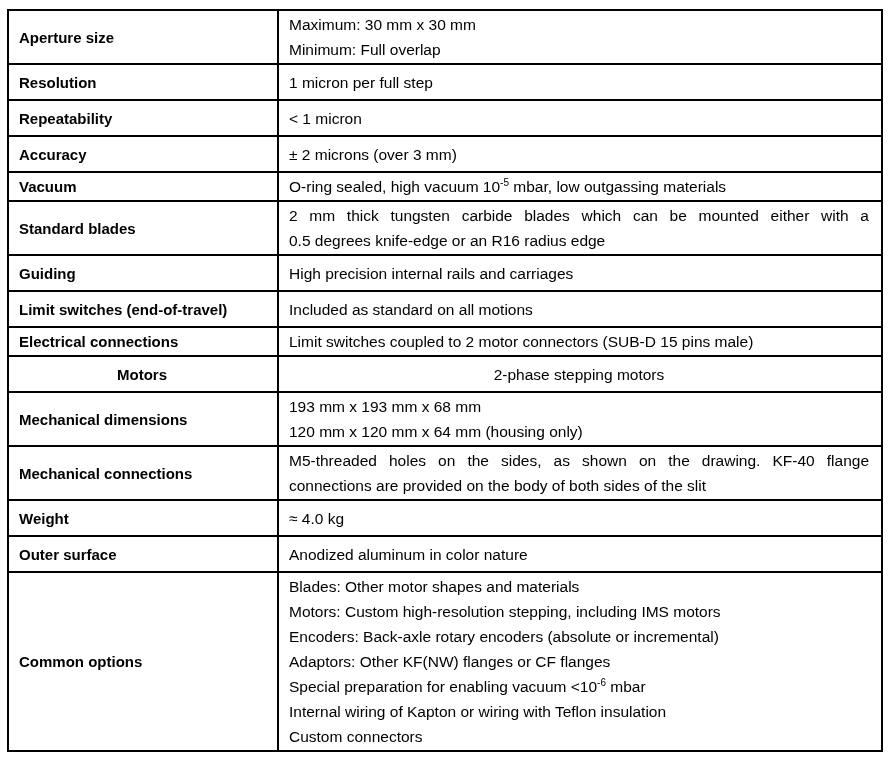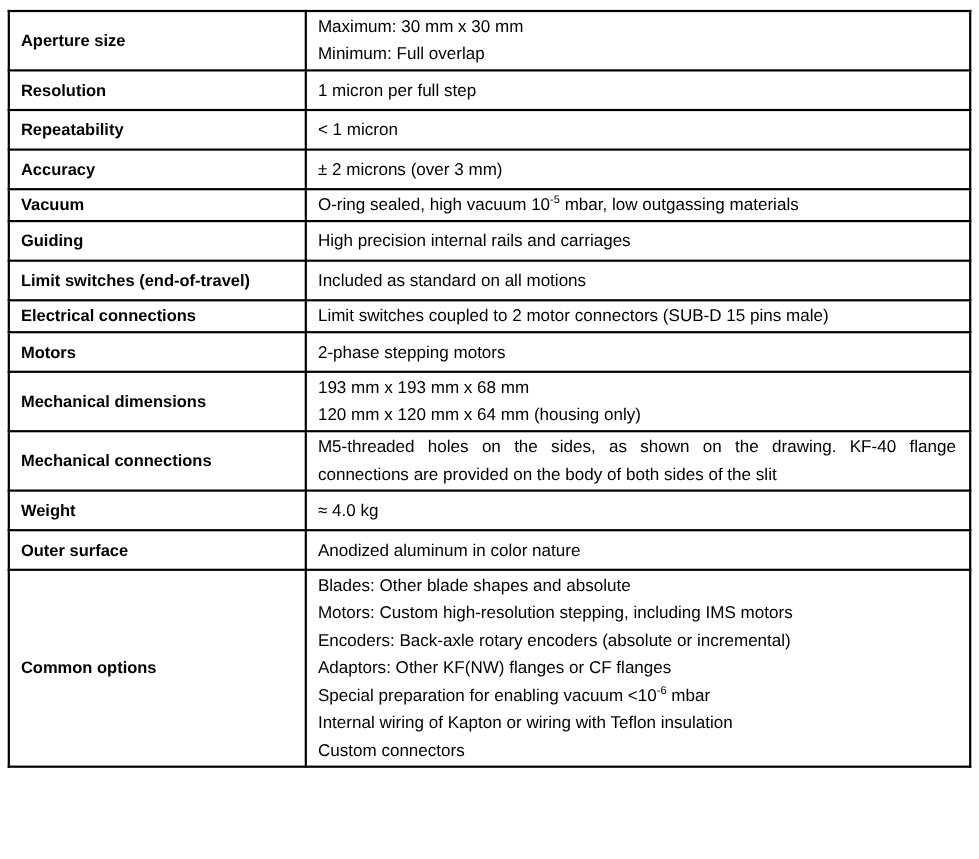--- a/index.html
+++ b/index.html
@@ -73,39 +73,46 @@
             <td class="value-cell">
               <div class="value-line">± 2 microns (over 3 mm)</div>
             </td>
           </tr>
           <tr style="height: 24px;">
             <td class="label-cell">Vacuum</td>
             <td class="value-cell">
               <div class="value-line">O-ring sealed, high vacuum 10<sup>-5</sup> mbar, low outgassing materials</div>
             </td>
           </tr>
+          <tr style="height: 50px;">
+            <td class="label-cell">Standard blades</td>
+            <td class="value-cell">
+              <div class="value-line stretch">2 mm thick tungsten carbide blades which can be mounted either with a</div>
+              <div class="value-line">0.5 degrees knife-edge or an R16 radius edge</div>
+            </td>
+          </tr>
           <tr style="height: 36px;">
             <td class="label-cell">Guiding</td>
             <td class="value-cell">
               <div class="value-line">High precision internal rails and carriages</div>
             </td>
           </tr>
           <tr style="height: 36px;">
             <td class="label-cell">Limit switches (end-of-travel)</td>
             <td class="value-cell">
               <div class="value-line">Included as standard on all motions</div>
             </td>
           </tr>
           <tr style="height: 28px;">
             <td class="label-cell">Electrical connections</td>
             <td class="value-cell">
               <div class="value-line">Limit switches coupled to 2 motor connectors (SUB-D 15 pins male)</div>
             </td>
           </tr>
-          <tr style="height: 36px;">
+          <tr style="height: 36px; text-align: center;">
             <td class="label-cell">Motors</td>
             <td class="value-cell">
               <div class="value-line">2-phase stepping motors</div>
             </td>
           </tr>
           <tr style="height: 50px;">
             <td class="label-cell">Mechanical dimensions</td>
             <td class="value-cell">
               <div class="value-line">193 mm x 193 mm x 68 mm</div>
               <div class="value-line">120 mm x 120 mm x 64 mm (housing only)</div>
@@ -126,21 +133,21 @@
           </tr>
           <tr style="height: 36px;">
             <td class="label-cell">Outer surface</td>
             <td class="value-cell">
               <div class="value-line">Anodized aluminum in color nature</div>
             </td>
           </tr>
           <tr style="height: 174px;">
             <td class="label-cell">Common options</td>
             <td class="value-cell">
-              <div class="value-line">Blades: Other blade shapes and absolute</div>
+              <div class="value-line">Blades: Other motor shapes and materials</div>
               <div class="value-line">Motors: Custom high-resolution stepping, including IMS motors</div>
               <div class="value-line">Encoders: Back-axle rotary encoders (absolute or incremental)</div>
               <div class="value-line">Adaptors: Other KF(NW) flanges or CF flanges</div>
               <div class="value-line">Special preparation for enabling vacuum &lt;10<sup>-6</sup> mbar</div>
               <div class="value-line">Internal wiring of Kapton or wiring with Teflon insulation</div>
               <div class="value-line">Custom connectors</div>
             </td>
           </tr>
         </tbody>
     </table>

